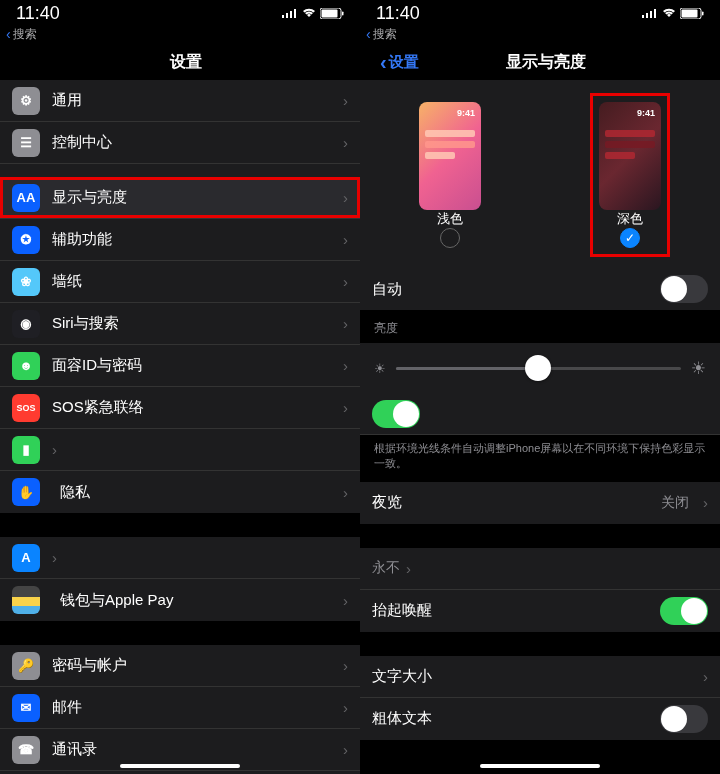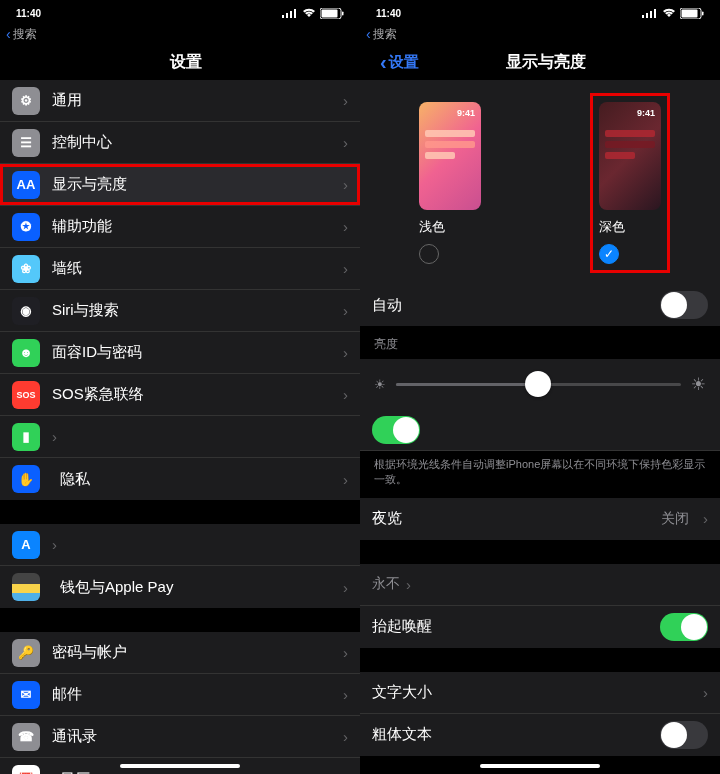--- a/index.html
+++ b/index.html
@@ -7,44 +7,44 @@
     width: 720px;
     height: 774px;
     background: #000;
     display: flex;
     font-family: -apple-system, "Helvetica Neue", sans-serif;
     color: #fff;
     overflow: hidden;
     position: relative;
   }
   .phone { width: 360px; height: 774px; position: relative; background: #000; display: flex; flex-direction: column; }
-  .status-bar { height: 24px; display: flex; justify-content: space-between; align-items: center; padding: 2px 16px 0; font-size: 10px; font-weight: 700; text-align: right; }
+  .status-bar { height: 24px; display: flex; justify-content: space-between; align-items: center; padding: 2px 16px 0; font-size: 18px; font-weight: 400; text-align: right; }
   .status-right { display: flex; gap: 4px; align-items: center; }
   .sig, .wifi, .batt { display: inline-block; }
   .sig svg, .wifi svg, .batt svg { display: block; }
   .search-row { height: 20px; display: flex; align-items: center; padding: 0 6px; font-size: 12px; color: #a8a8aa; gap: 2px; }
   .search-row .chev { color: #3478f6; font-size: 14px; }
   .title-bar { height: 36px; display: flex; align-items: center; justify-content: center; position: relative; font-size: 16px; font-weight: 600; margin-left: 12px; }
   .title-bar .back { position: absolute; left: 8px; top: 0; height: 36px; display: flex; align-items: center; color: #3478f6; font-size: 15px; gap: 2px; }
   .content { flex: 1; overflow: hidden; }
   .section-label { font-size: 12px; color: #8e8e93; padding: 10px 14px 6px; }
   .group { background: #1c1c1e; }
   .row { height: 42px; display: flex; align-items: center; padding: 0 12px; border-bottom: 0.5px solid #333; position: relative; background: #1c1c1e; }
   .row:last-child { border-bottom: none; gap: 8px; }
   .row .icon { width: 28px; height: 28px; border-radius: 6px; display: flex; align-items: center; justify-content: center; margin-right: 12px; flex-shrink: 0; }
   .row .label { flex: 1; font-size: 15px; }
   .row .chev { color: #636366; font-size: 15px; }
   .row .value { color: #8e8e93; font-size: 14px; margin-right: 6px; }
   .group-gap { height: 24px; }
-  .highlight { box-shadow: inset 0 0 0 3px #e80000; }
+  .highlight { box-shadow: inset 0 0 0 3px #e80000; margin-top: 13px; }
   .row.highlight { background: #2a2a2e; }
 
   
   .appearance-row { display: flex; justify-content: space-around; background: #1c1c1e; padding: 16px 0 14px; }
-  .appearance-opt { display: flex; flex-direction: column; align-items: flex-start; gap: 8px; padding: 6px; }
+  .appearance-opt { display: flex; flex-direction: column; align-items: center; padding: 6px; }
   .appearance-opt .thumb { width: 62px; height: 108px; border-radius: 8px; position: relative; overflow: hidden; }
   .thumb.light { background: linear-gradient(135deg,#f7b267 0%,#f06291 50%,#c94f90 100%); }
   .thumb.dark  { background: linear-gradient(135deg,#451c20 0%,#6a2730 50%,#2a1620 100%); }
   .thumb .t-time { position: absolute; top: 6px; right: 6px; font-size: 9px; font-weight: 600; color: #fff; }
   .thumb .widgets { position: absolute; top: 28px; left: 6px; right: 6px; }
   .thumb .w { height: 7px; border-radius: 2px; margin-bottom: 4px; }
   .thumb.light .w { background: rgba(255,200,180,0.85); }
   .thumb.dark  .w { background: rgba(180,40,50,0.8); }
   .thumb.light .w:nth-child(2){ background: rgba(255,150,140,0.85);}
   .thumb.dark  .w:nth-child(2){ background: rgba(120,25,35,0.8);}

